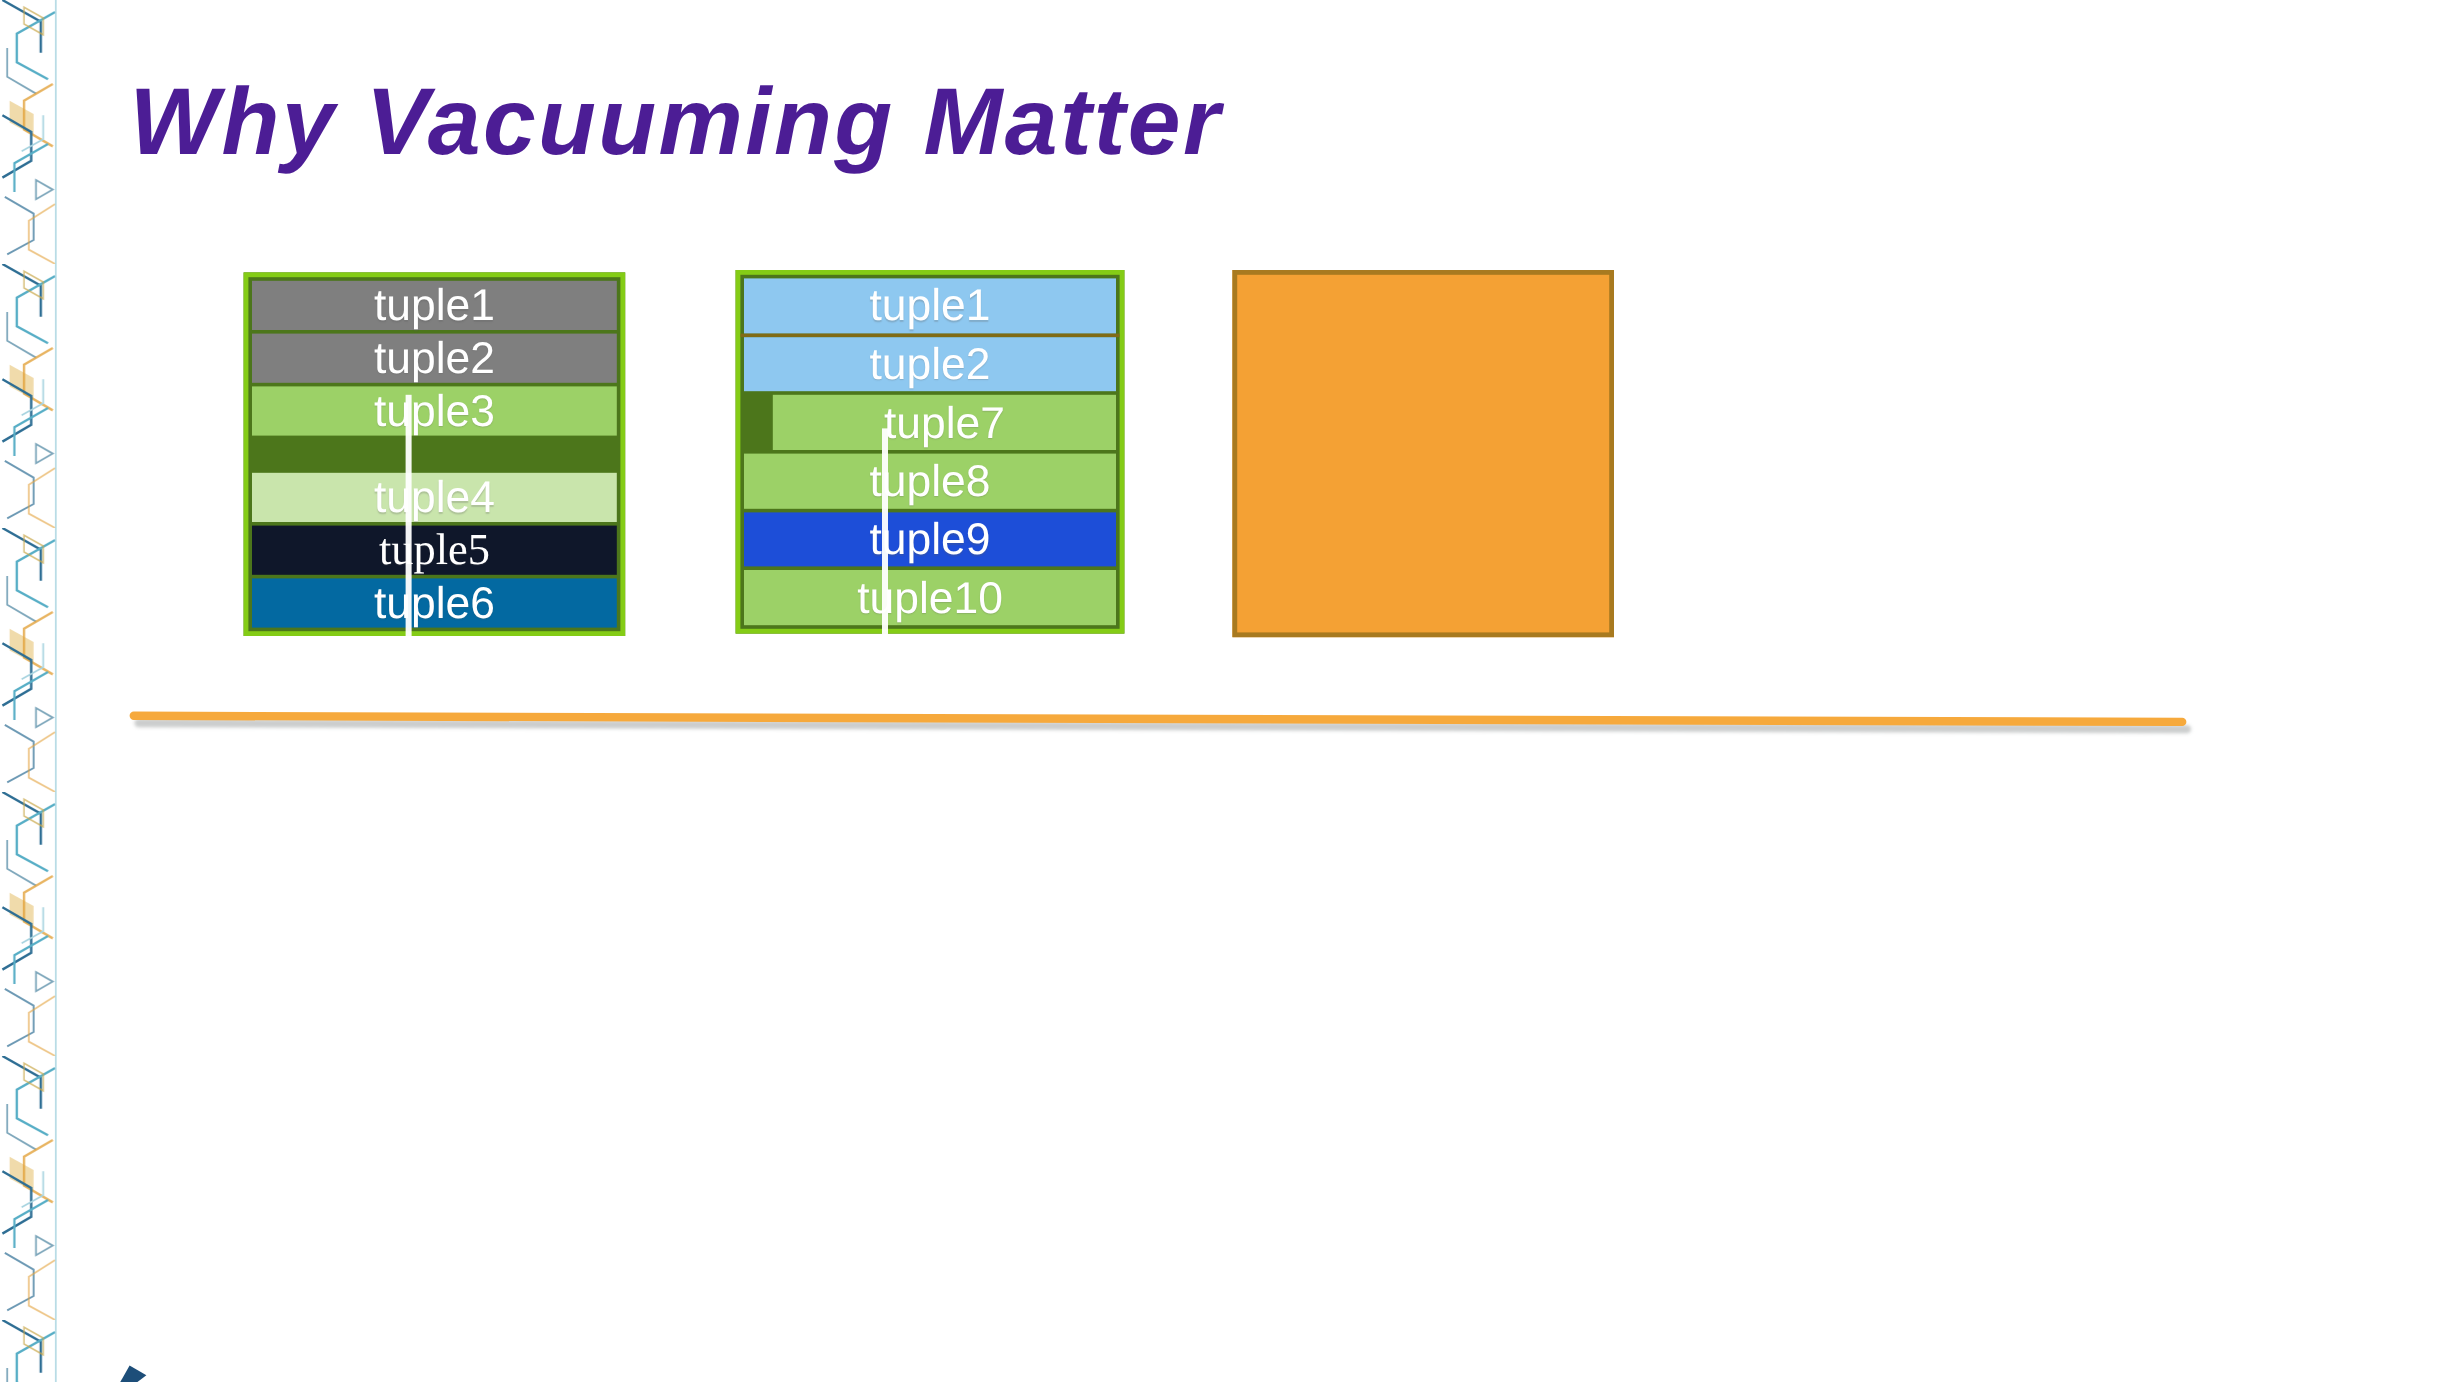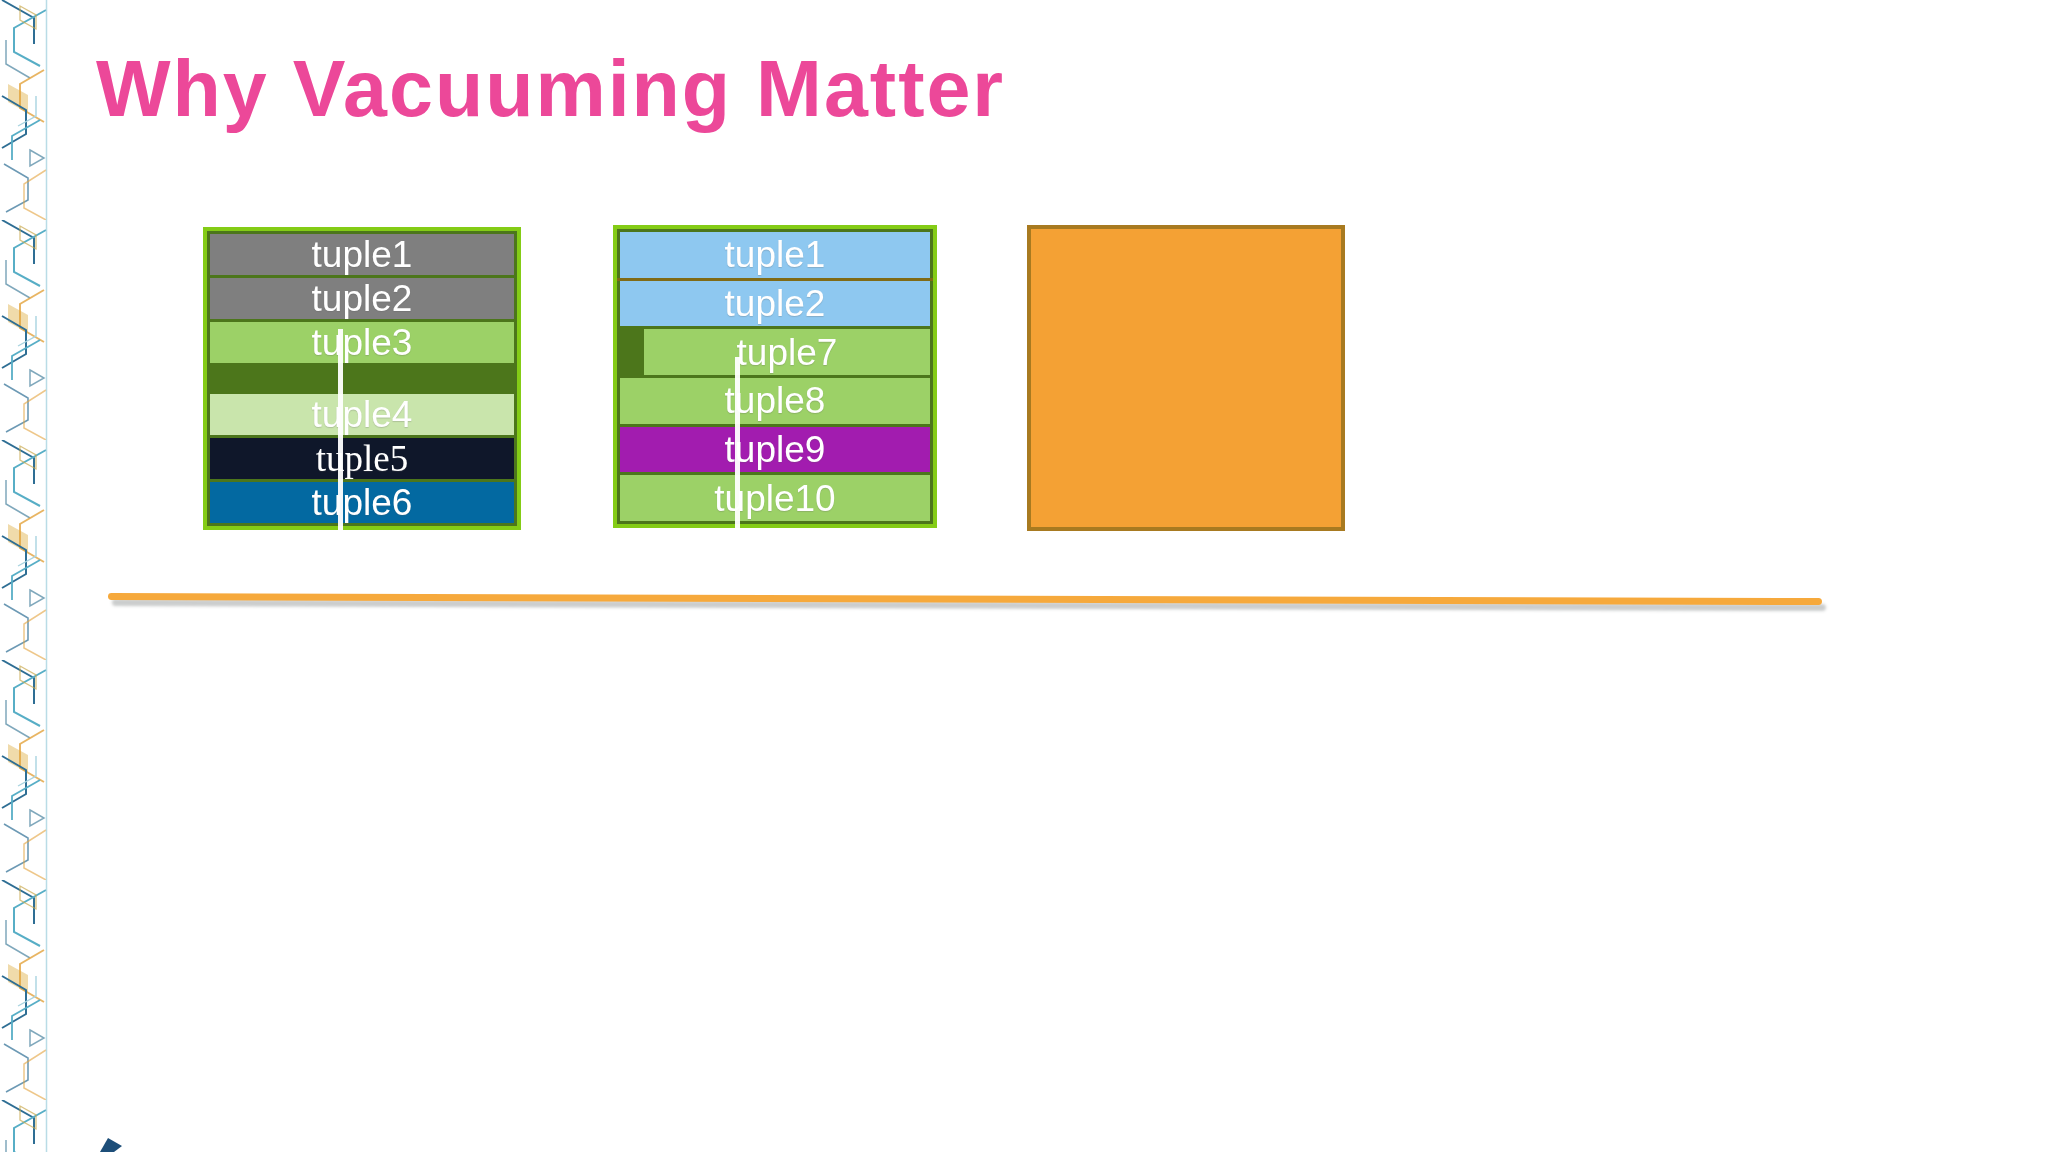--- a/index.html
+++ b/index.html
@@ -7,23 +7,23 @@
     position:relative;
     width:2048px;height:1152px;
     background:#ffffff;
     overflow:hidden;
     font-family:"Liberation Sans","DejaVu Sans",sans-serif;
   }
   
   .left-strip{position:absolute;left:0;top:0;width:140px;height:1152px;}
   
   .title{
-    position:absolute;left:92px;top:42px;margin:4px;
+    position:absolute;left:92px;top:42px;margin:16px;
     font-size:79px;font-weight:bold;letter-spacing:2px;
-    line-height:1.1;color:#ec4899;white-space:nowrap;
+    line-height:1.1;color:#4c1d95;white-space:nowrap;font-style:italic;
   }
   
   .ttable{
     position:absolute;box-sizing:border-box;
     display:flex;flex-direction:column;
     border:4px solid #84cc16;
     background:#4C761B;          
     padding:3px;gap:3px;
   }
   .ttable.t1{left:203px;top:227px;width:318px;height:303px;}
@@ -95,21 +95,21 @@
       <div class="trow" style="background: rgb(201, 229, 172); margin-top: 28px;">tuple4</div>
       <div class="trow" style="background: #0f172a; font-family: Liberation Serif, serif;">tuple5</div>
       <div class="trow" style="background: #0369a1;">tuple6</div>
     </div>
 
   <div class="ttable t2">
       <div class="trow" style="background: rgb(142, 200, 240);">tuple1</div>
       <div class="trow" style="background: rgb(142, 200, 240);">tuple2</div>
       <div class="trow" style="background: rgb(156, 209, 103); margin-left: 24px;">tuple7</div>
       <div class="trow" style="background: rgb(156, 209, 103); text-align: center;">tuple8</div>
-      <div class="trow" style="background: #a21caf;">tuple9</div>
+      <div class="trow" style="background: #1d4ed8;">tuple9</div>
       <div class="trow" style="background: rgb(156, 209, 103);">tuple10</div>
     </div>
 
   <div class="orange-box"></div>
 
   <div class="divider"></div>
 
   <div class="seam s1"></div>
   <div class="seam s2"></div>
 

